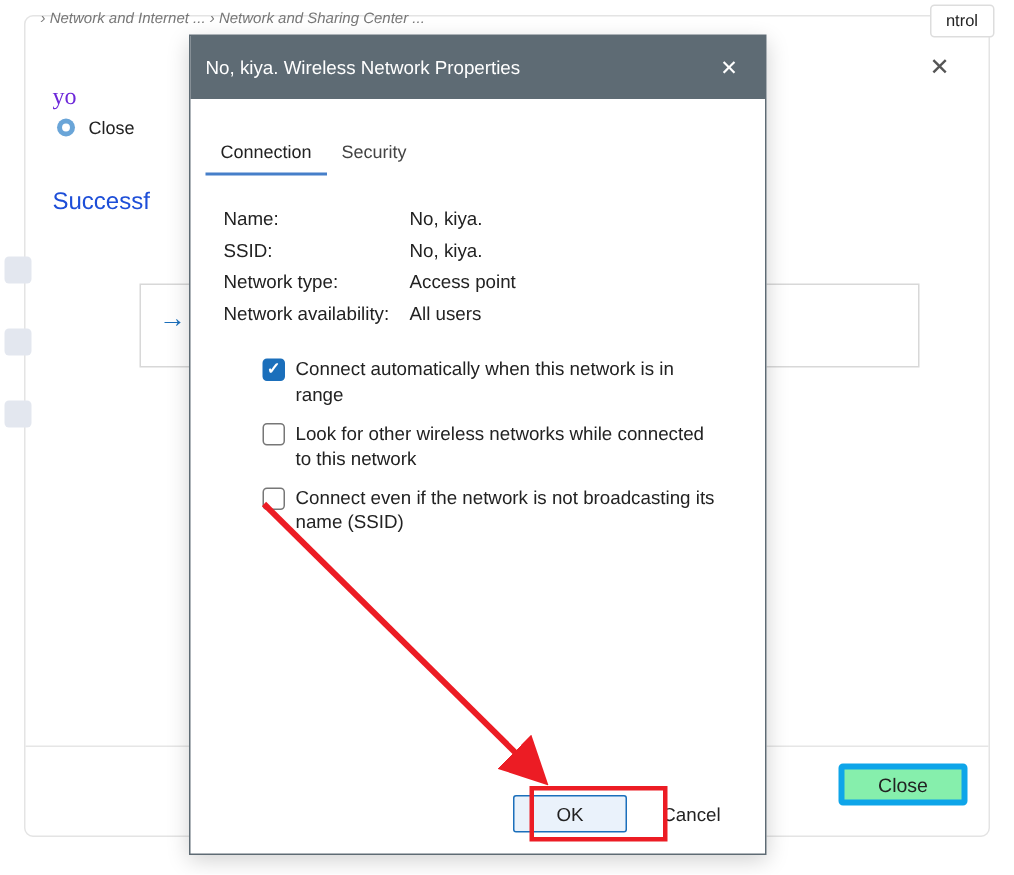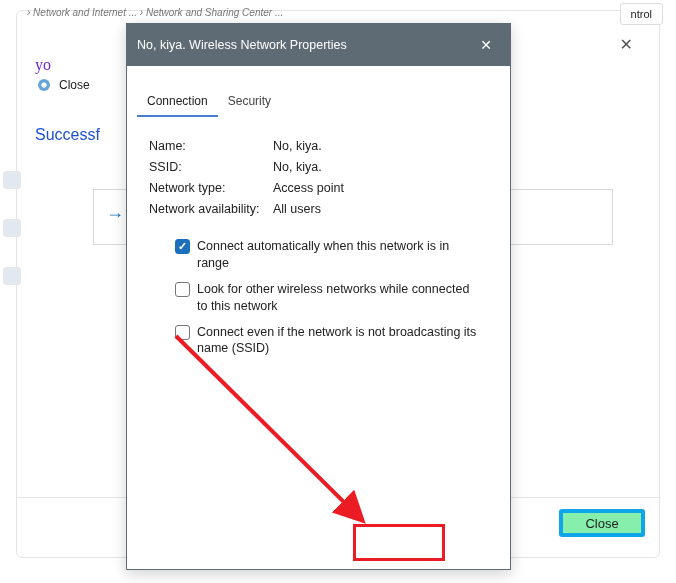--- a/index.html
+++ b/index.html
@@ -236,20 +236,24 @@
         <span class="checkbox"></span>
         <span class="check-label">Look for other wireless networks while connected to this network</span>
       </div>
       <div class="check-row">
         <span class="checkbox"></span>
         <span class="check-label">Connect even if the network is not broadcasting its name (SSID)</span>
       </div>
     </div>
   </div>
 
+  <div class="dialog-buttons">
+    <button class="dlg-btn ok-btn">OK</button>
+    <button class="dlg-btn cancel-btn">Cancel</button>
+  </div>
   <div class="ok-highlight"></div>
 </div>
 
 <svg class="red-arrow" viewBox="0 0 210 210">
   <defs>
     <marker id="ah" markerWidth="8" markerHeight="8" refX="6" refY="4" orient="auto">
       <path d="M0,0 L8,4 L0,8 Z" fill="#ec1c24"></path>
     </marker>
   </defs>
   <line x1="6" y1="6" x2="190" y2="188" stroke="#ec1c24" stroke-width="4" marker-end="url(#ah)"></line>

